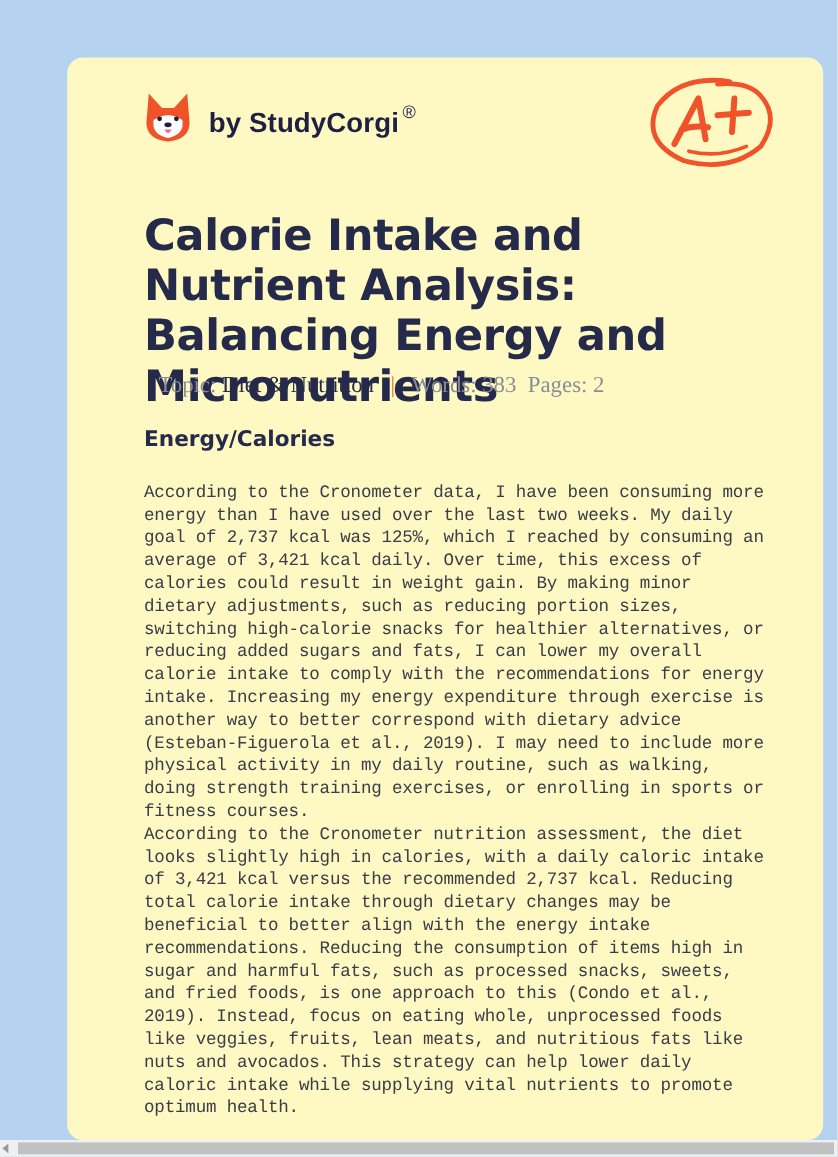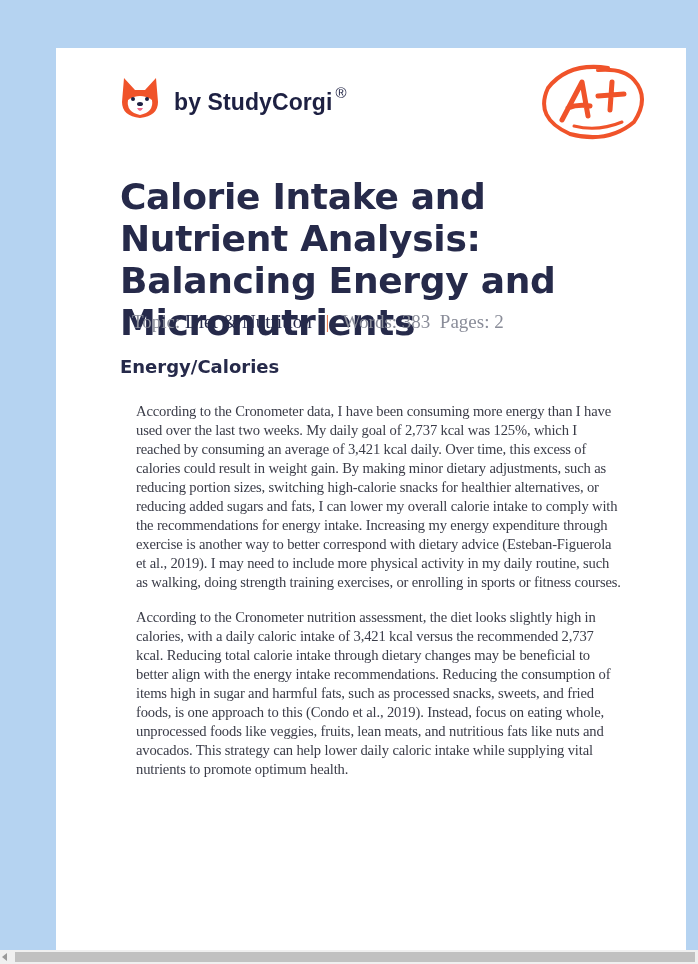--- a/index.html
+++ b/index.html
@@ -3,37 +3,37 @@
 <meta charset="utf-8">
 <style>
   html, body { margin:0; padding:0; }
   body {
     width:698px; height:964px; overflow:hidden;
     background:#b5d3f1; position:relative;
     font-family:"DejaVu Sans", sans-serif;
   }
   .page {
     position:absolute; left:56px; top:48px; width:630px; height:902px;
-    background:#ffffff; overflow:hidden;
+    background:#fef9c3; overflow:hidden;border-radius:13px;
   }
   .logo { position:absolute; left:64px; top:28px; display:flex; align-items:center; }
   .logo-text { margin-left:14px; font-family:"Liberation Sans", sans-serif; font-weight:bold; font-size:23px; color:#1d2042; letter-spacing:0.1px; position:relative; top:4px;}
   .reg { font-size:15px; font-weight:normal; position:relative; top:-12px; margin-left:3px; color:#1d2042;}
   .grade { position:absolute; left:482px; top:12px; }
   h1 {
     position:absolute; left:64px; top:128px; width:500px; margin:0;
     font-family:"DejaVu Sans", sans-serif; font-weight:bold; font-size:36px;
     line-height:42px; color:#262a4a; letter-spacing:-0.3px;
   }
   .meta { position:absolute; left:76px; top:263px; font-size:19px; color:#8a8d99; font-family:Liberation Serif, serif; white-space:nowrap;}
   .meta .val { color:#262a4a; }
   .meta .sep { color:#e46b3a; margin:0 9px; }
   .content { position:absolute; left:64px; top:306px; width:520px; }
   h2 { margin:0; font-family:"DejaVu Sans", sans-serif; font-weight:bold; font-size:18px; color:#262a4a; line-height:26px; }
-  p { margin:16px; font-family:Liberation Serif, serif; font-size:14.6px; line-height:19px; color:#3a3c48; letter-spacing:-0.15px; word-spacing:0px;}
+  p { margin:0; font-family:Liberation Mono, monospace; font-size:14.6px; line-height:19px; color:#3a3c48; letter-spacing:-0.15px; word-spacing:0px;}
   .s1 h2 { margin-bottom:22px; }
   .s2 h2, .s3 h2 { margin-bottom:9px; }
   .scrollbar { position:absolute; left:0; top:950px; width:698px; height:14px; background:#f0f0f0; }
   .scroll-left { position:absolute; left:2px; top:3px; width:0; height:0; border-top:4px solid transparent; border-bottom:4px solid transparent; border-right:5px solid #9a9a9a; }
   .scroll-thumb { position:absolute; left:15px; top:2px; width:680px; height:10px; background:#c1c1c1; }
 </style>
 </head>
 <body>
 
 <div class="page">

